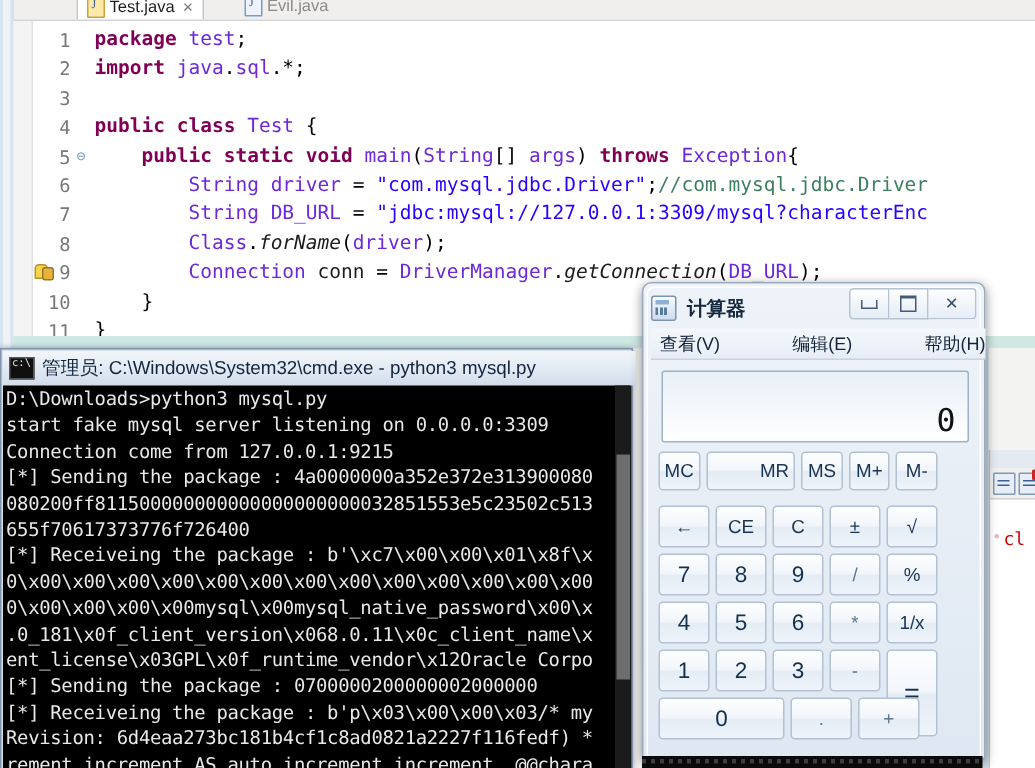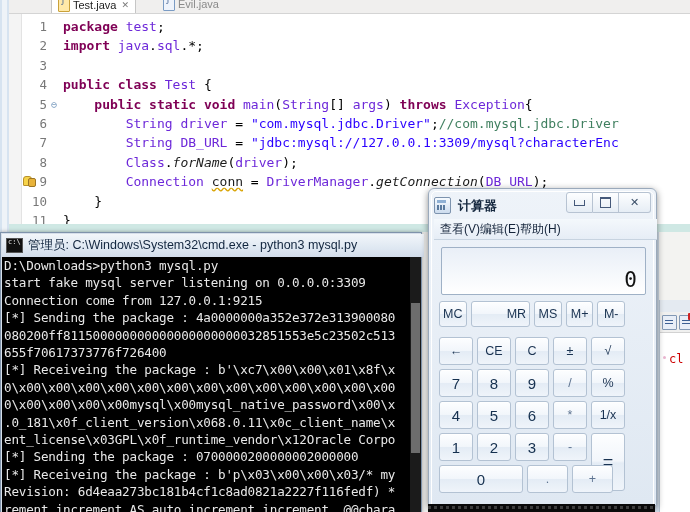--- a/index.html
+++ b/index.html
@@ -39,21 +39,21 @@
   .lnum{position:absolute;left:0;width:26px;text-align:right;color:#787878;font-size:12.5px;}
   .lfold{position:absolute;left:28px;width:10px;color:#7d9ec0;font-size:10px;text-align:center;}
   .ltxt{position:absolute;left:42px;}
 
   .k{color:#7f0055;font-weight:bold;}
   .s{color:#2a00ff;}
   .c{color:#3f7f5f;}
   .t{color:#6d28d9;}
   .f{color:#1d1d1d;font-style:italic;}
   .v{color:#1d1d1d;}
-  .sq{text-decoration:underline;text-decoration-style:wavy;text-decoration-color:#d8a200;}
+  .sq{text-decoration-style:wavy;text-decoration-color:#d8a200;}
 
   .bulb{position:absolute;left:2px;width:11px;height:11px;}
   .bulb .b1{position:absolute;left:0;top:1px;width:7px;height:8px;background:#f6d34a;border:1px solid #b8912a;border-radius:3px 3px 1px 1px;}
   .bulb .b2{position:absolute;left:5px;top:3px;width:6px;height:7px;background:#e8b33a;border:1px solid #9c7524;border-radius:2px;}
 
   .editor-bottom{position:absolute;left:9px;top:224px;width:681px;height:8px;background:#cfe8e4;}
 
   
   .rightpanel{position:absolute;left:659px;top:300px;width:31px;height:256px;background:#ffffff;border-left:1px solid #b9c6d4;}
   .rp-toolbar{position:absolute;left:0;top:12px;width:31px;height:20px;background:#f0f0ef;border-bottom:1px solid #d2d2d2;display:flex;align-items:center;gap:2px;padding-left:2px;}
@@ -101,22 +101,22 @@
   .winbtns{position:absolute;right:5px;top:3px;display:flex;}
   .wb{width:25px;height:19px;border:1px solid #b7c3d2;border-left:none;
       background:linear-gradient(to bottom,#fdfeff,#e6edf5);
       display:flex;align-items:center;justify-content:center;font-size:11px;color:#3a4e68;}
   .wb:first-child{border-left:1px solid #b7c3d2;border-radius:3px 0 0 3px;}
   .wb.close{width:31px;border-radius:0 3px 3px 0;}
   .wb .mini{width:9px;height:5px;border:1px solid #45597a;border-top:none;}
   .wb .maxi{width:9px;height:8px;border:1px solid #45597a;border-top-width:2px;}
   .calc-menu{position:absolute;left:5px;top:30px;width:217px;height:20px;
              background:linear-gradient(to bottom,#f4f8fc,#e6edf6);
-             border-bottom:1px solid #c7d3e0;display:flex;align-items:center;gap:0;padding-left:6px;
-             font-size:12px;color:#14243a;}
+             border-bottom:1px solid #c7d3e0;display:flex;align-items:center;gap:13px;padding-left:6px;
+             font-size:12px;color:#14243a;justify-content:space-between;}
   .calc-display{position:absolute;left:12px;top:58px;width:203px;height:46px;
                 background:linear-gradient(to bottom,#e9eff7,#ffffff);
                 border:1px solid #9fb1c6;border-radius:2px;}
   .calc-value{position:absolute;right:8px;bottom:2px;font-size:21px;color:#111111;
               font-family:"DejaVu Sans Mono","Liberation Mono",monospace;}
   .calc-pad{position:absolute;left:10px;top:112px;width:207px;height:195px;}
   .krow{position:absolute;left:0;width:186px;display:flex;gap:4px;}
   .key{border:1px solid #b3c2d3;border-radius:3px;
        background:linear-gradient(to bottom,#fdfeff 0%,#f2f6fb 48%,#e4ecf5 52%,#eff4fa 100%);
        display:flex;align-items:center;justify-content:center;

